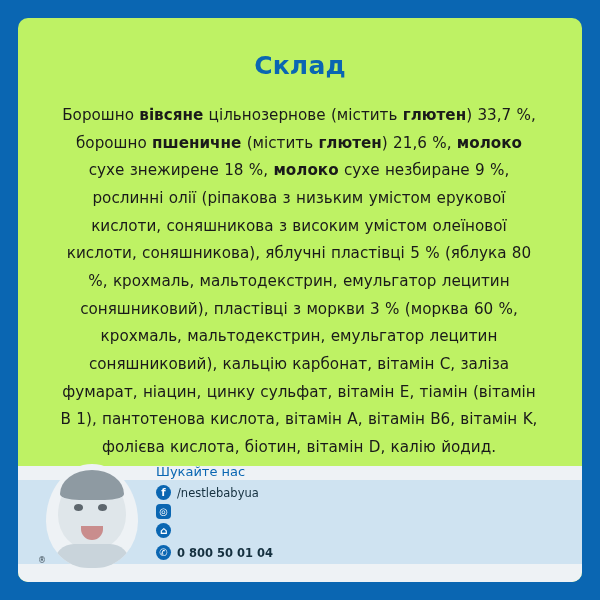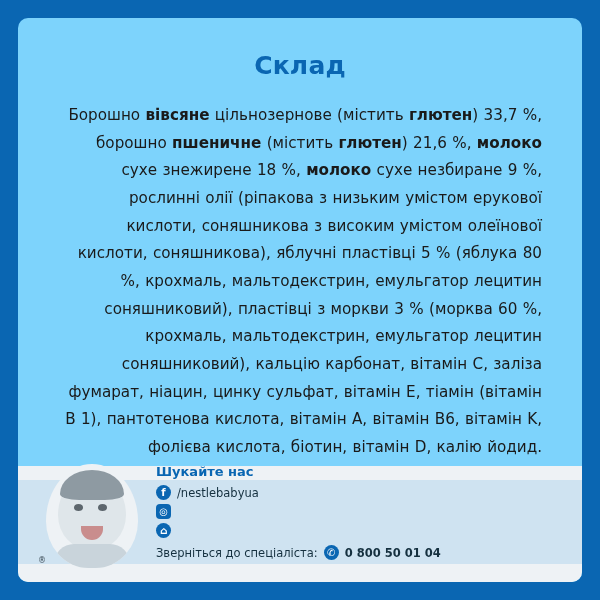--- a/index.html
+++ b/index.html
@@ -12,38 +12,38 @@
     background: #0a66b2;
     font-family: "DejaVu Sans", "Liberation Sans", sans-serif;
     overflow: hidden;
   }
   .card {
     position: absolute;
     left: 18px;
     top: 18px;
     width: 564px;
     height: 564px;
-    background: #7dd3fc;
+    background: #bef264;
     border-radius: 10px;
     overflow: hidden;
   }
   .title {
     text-align: center;
     color: #0a66b2;
     font-size: 25px;
     font-weight: bold;
     margin-top: 33px;
     letter-spacing: 0.2px;
   }
   .ingredients {
     margin: 22px 40px 0 38px;
     color: #1a1a1a;
     font-size: 15.2px;
     line-height: 1.82;
-    text-align: right;
+    text-align: center;
     word-spacing: 0.5px;
   }
   .ingredients b {
     font-weight: bold;
   }
 
   
   .footer {
     position: absolute;
     left: 0;
@@ -126,21 +126,21 @@
 
   .f-text {
     position: absolute;
     left: 138px;
     bottom: 22px;
     width: 400px;
   }
   .f-title {
     color: #0a66b2;
     font-size: 13px;
-    font-weight: bold;
+    font-weight: normal;
     margin-bottom: 6px;
   }
   .f-row {
     display: flex;
     align-items: center;
     gap: 6px;
     margin-bottom: 4px;
     font-size: 11.5px;
     color: #15303f;
   }
@@ -201,19 +201,18 @@
 
       <div class="f-row">
         <span class="ic square">◎</span>
       </div>
 
       <div class="f-row">
         <span class="ic">⌂</span>
       </div>
 
       <div class="f-phone">
-        <span>Зверніться до спеціаліста:</span>
         <span class="ic">✆</span>
         <span class="phone-num">0 800 50 01 04</span>
       </div>
     </div>
   </div>
 </div>
 
 </body></html>

